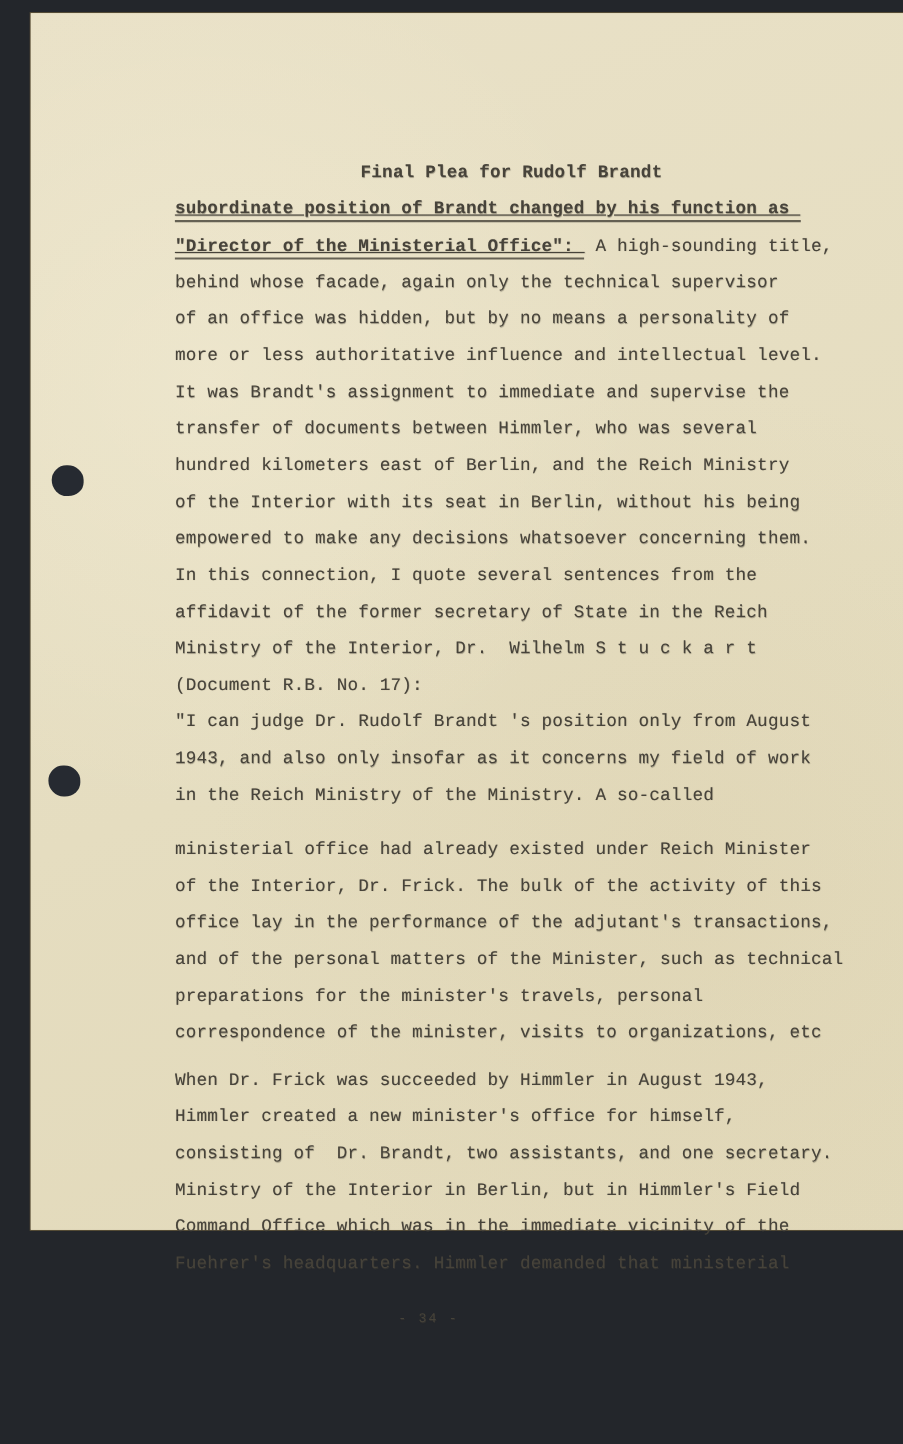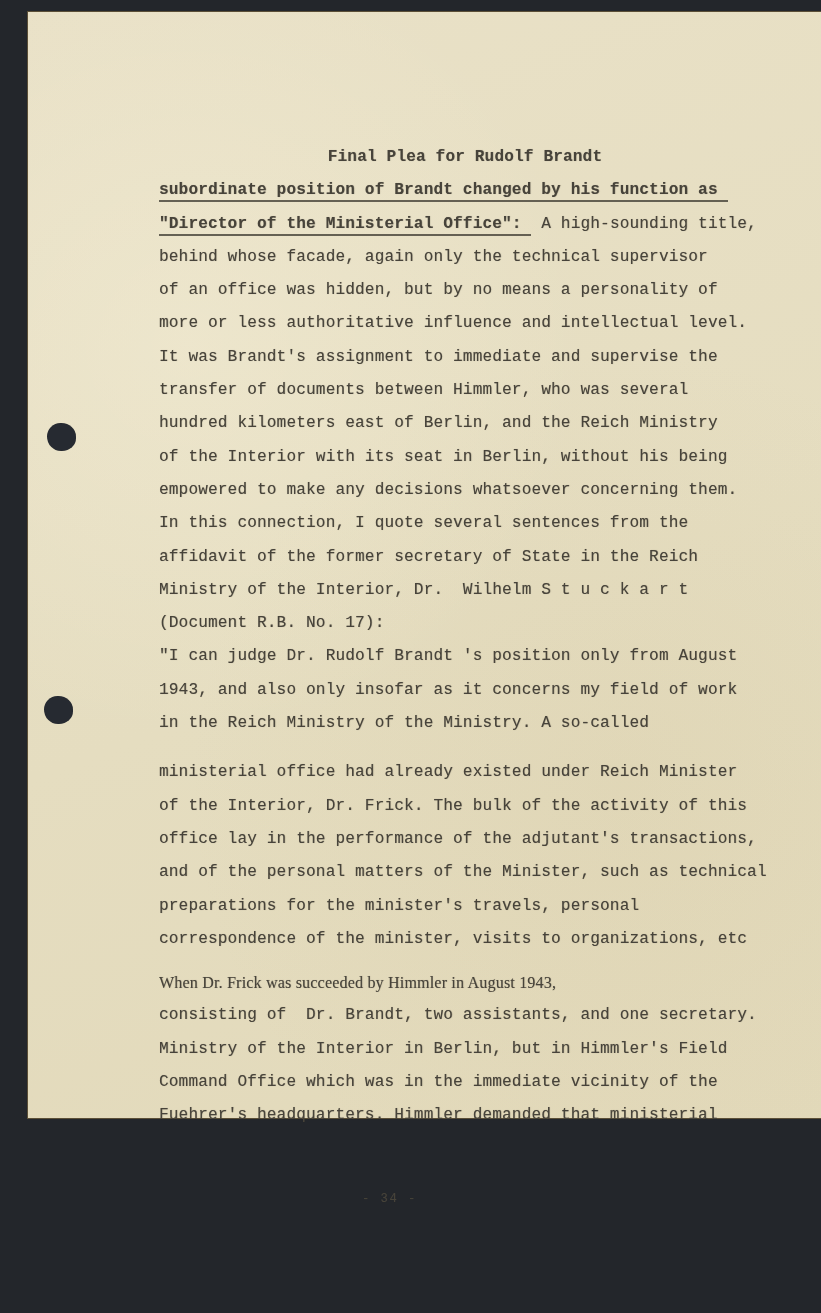--- a/index.html
+++ b/index.html
@@ -49,20 +49,21 @@
   .line {
     line-height: 33.3px;
     white-space: pre;
   }
   .line.center {
     text-align: center;
   }
   .line .u {
     border-bottom: 2px solid rgba(68,64,54,0.8);
     padding-bottom: 1px;
+    text-decoration: underline;
   }
   .line .b {
     font-weight: bold;
   }
   .page-number {
     position: absolute;
     left: 334px;
     top: 1180px;
     color: #47433a;
     font-size: 12px;
@@ -96,21 +97,22 @@
       <div class="line"><span>(Document R.B. No. 17):</span></div>
       <div class="line"><span>"I can judge Dr. Rudolf Brandt 's position only from August</span></div>
       <div class="line"><span>1943, and also only insofar as it concerns my field of work</span></div>
       <div class="line"><span>in the Reich Ministry of the Ministry. A so-called</span></div>
       <div class="line" style="margin-top: 16px;"><span>ministerial office had already existed under Reich Minister</span></div>
       <div class="line"><span>of the Interior, Dr. Frick. The bulk of the activity of this</span></div>
       <div class="line"><span>office lay in the performance of the adjutant's transactions,</span></div>
       <div class="line"><span>and of the personal matters of the Minister, such as technical</span></div>
       <div class="line"><span>preparations for the minister's travels, personal</span></div>
       <div class="line"><span>correspondence of the minister, visits to organizations, etc</span></div>
-      <div class="line" style="margin-top: 10px; font-family: Liberation Serif, serif;"><span>When Dr. Frick was succeeded by Himmler in August 1943,</span></div>
+      <div class="line" style="margin-top: 10px;"><span>When Dr. Frick was succeeded by Himmler in August 1943,</span></div>
+      <div class="line"><span>Himmler created a new minister's office for himself,</span></div>
       <div class="line"><span>consisting of  Dr. Brandt, two assistants, and one secretary.</span></div>
       <div class="line"><span>Ministry of the Interior in Berlin, but in Himmler's Field</span></div>
       <div class="line"><span>Command Office which was in the immediate vicinity of the</span></div>
       <div class="line"><span>Fuehrer's headquarters. Himmler demanded that ministerial</span></div>
     </div>
 
   <div class="page-number">- 34 -</div>
 </div>
 
 </body></html>

